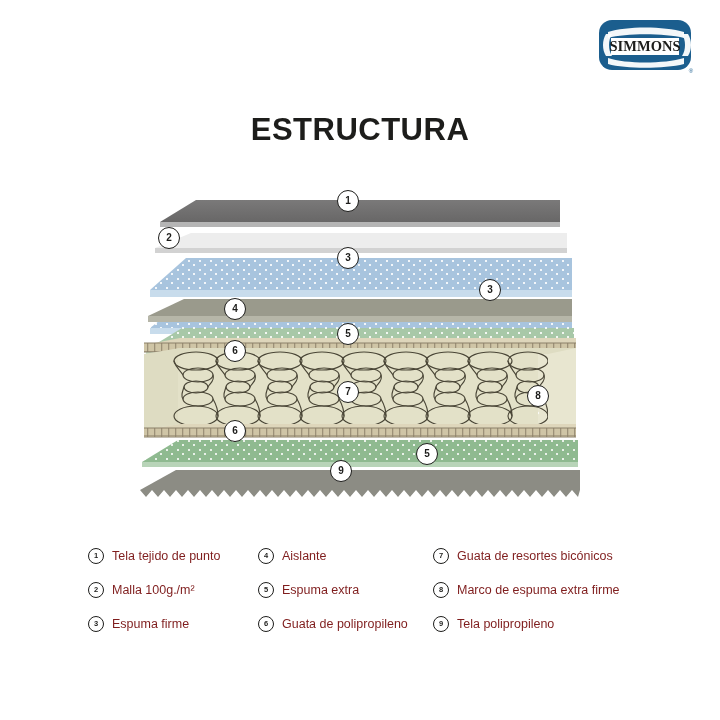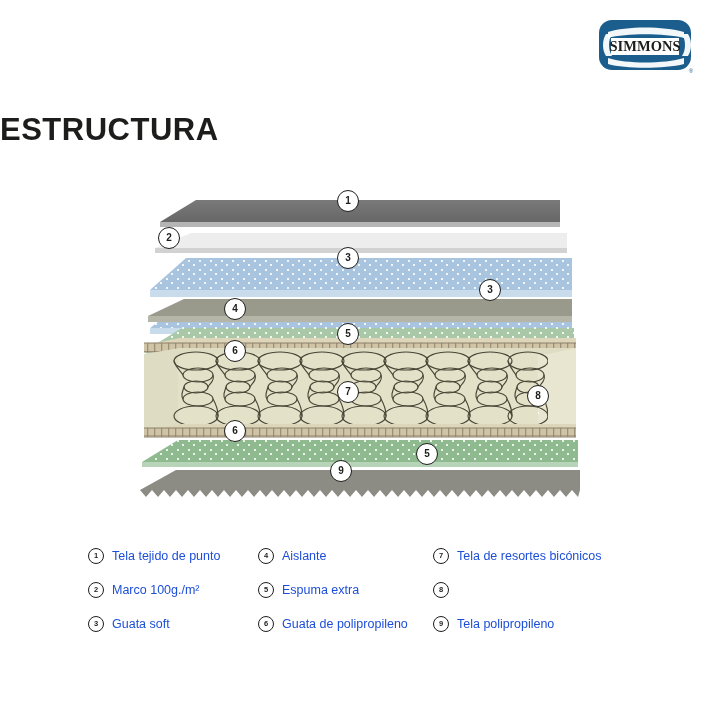--- a/index.html
+++ b/index.html
@@ -15,21 +15,21 @@
 
   
   .logo{
     position:absolute;left:598px;top:18px;width:98px;height:58px;
   }
   .logo svg{display:block;width:98px;height:58px;}
 
   
   .title{
     position:absolute;left:0;top:112px;width:720px;
-    text-align:left;
+    text-align:center;
     font-size:31px;
     font-weight:bold;
     letter-spacing:0.5px;
     color:#1d1d1b;
   }
 
   
   .diagram{position:absolute;left:0;top:178px;width:720px;height:330px;}
   .diagram svg{display:block;width:720px;height:330px;}
 
@@ -64,21 +64,21 @@
   .legend-badge{
     flex:0 0 auto;
     width:16px;height:16px;border-radius:50%;
     background:#fff;border:1px solid #1d1d1b;
     box-sizing:border-box;
     display:flex;align-items:center;justify-content:center;
     font-size:7.5px;font-weight:bold;color:#1d1d1b;line-height:1;
     margin-right:8px;
   }
   .legend-label{
-    font-size:12.5px;color:#1d4ed8;white-space:nowrap;
+    font-size:12.5px;color:#7f1d1d;white-space:nowrap;
   }
 </style>
 </head>
 <body>
 
 <div id="page">
 
   <div class="logo">
     <svg viewBox="0 0 98 58" xmlns="http://www.w3.org/2000/svg">
       <rect x="1" y="2" width="92" height="50" rx="13" ry="13" fill="#1b5e8e"></rect>
@@ -385,25 +385,25 @@
 
   <div class="legend">
 
     <div class="legend-col c1">
       <div class="legend-item">
         <span class="legend-badge">1</span>
         <span class="legend-label">Tela tejido de punto</span>
       </div>
       <div class="legend-item">
         <span class="legend-badge">2</span>
-        <span class="legend-label">Marco 100g./m²</span>
+        <span class="legend-label">Malla 100g./m²</span>
       </div>
       <div class="legend-item">
         <span class="legend-badge">3</span>
-        <span class="legend-label">Guata soft</span>
+        <span class="legend-label">Espuma firme</span>
       </div>
     </div>
 
     <div class="legend-col c2">
       <div class="legend-item">
         <span class="legend-badge">4</span>
         <span class="legend-label">Aislante</span>
       </div>
       <div class="legend-item">
         <span class="legend-badge">5</span>
@@ -411,24 +411,25 @@
       </div>
       <div class="legend-item">
         <span class="legend-badge">6</span>
         <span class="legend-label">Guata de polipropileno</span>
       </div>
     </div>
 
     <div class="legend-col c3">
       <div class="legend-item">
         <span class="legend-badge">7</span>
-        <span class="legend-label">Tela de resortes bicónicos</span>
+        <span class="legend-label">Guata de resortes bicónicos</span>
       </div>
       <div class="legend-item">
         <span class="legend-badge">8</span>
+        <span class="legend-label">Marco de espuma extra firme</span>
       </div>
       <div class="legend-item">
         <span class="legend-badge">9</span>
         <span class="legend-label">Tela polipropileno</span>
       </div>
     </div>
 
   </div>
 
 </div>

